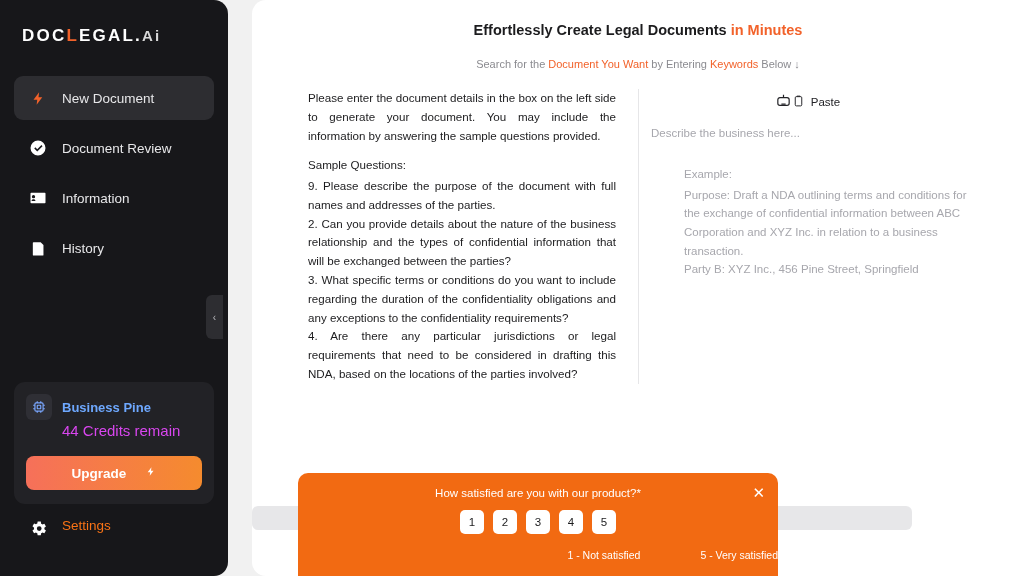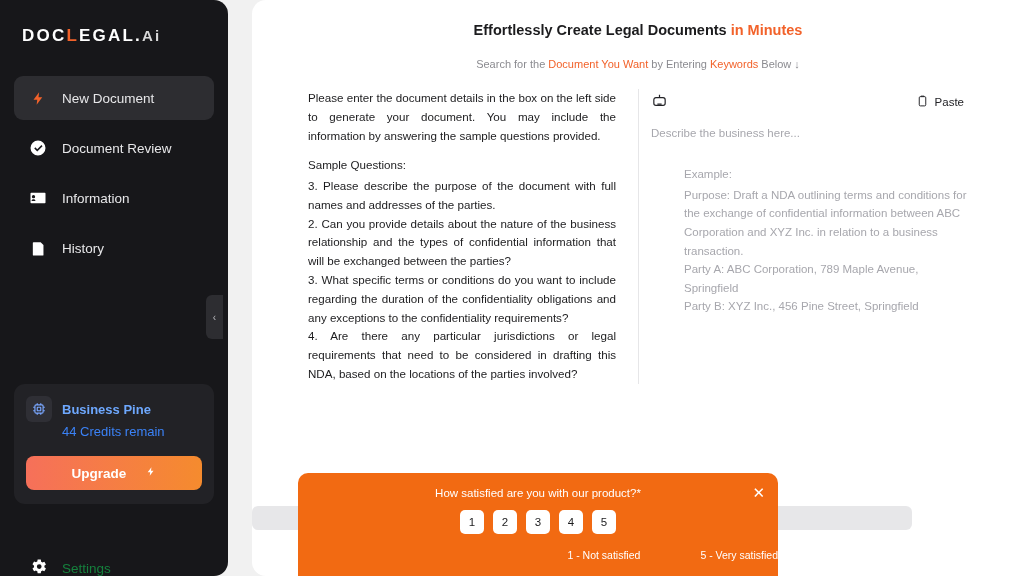--- a/index.html
+++ b/index.html
@@ -91,22 +91,22 @@
     background: #2f2f35;
     display: flex; align-items: center; justify-content: center;
     color: #7aa7ff;
   }
   .plan-name {
     color: #6ea8fe;
     font-size: 13px;
     font-weight: 600;
   }
   .plan-credits {
-    color: #3b82f6;
-    font-size: 13px;
+    color: #d946ef;
+    font-size: 15px;
     margin-top: 2px;
     margin-left: 36px;
   }
   .upgrade-btn {
     margin-top: 17px;
     height: 34px;
     border-radius: 8px;
     background: linear-gradient(90deg, #f6705a 0%, #f58b2e 100%);
     color: #ffffff;
     font-size: 13.5px;
@@ -115,24 +115,24 @@
     align-items: center;
     justify-content: center;
     gap: 20px;
     cursor: pointer;
     border: none;
     width: 100%;
   }
   .settings-row {
     height: 58px;
     display: flex;
-    align-items: flex-end;
+    align-items: flex-start;
     gap: 14px;
     padding: 0 14px;
-    color: #15803d;
+    color: #f97316;
     font-size: 13.5px;
     cursor: pointer;
   }
 
   
   .main {
     position: absolute;
     left: 252px; top: 0;
     width: 772px; height: 576px;
     background: #ffffff;
@@ -205,21 +205,21 @@
 
   .right-col {
     width: 330px;
     border-left: 1px solid #e6e6e8;
     padding-left: 12px;
     position: relative;
   }
   .right-head {
     display: flex;
     align-items: center;
-    justify-content: space-between;
+    justify-content: center;
     height: 26px;
     padding-right: 4px;
   }
   .paste-btn {
     display: flex; align-items: center; gap: 6px;
     font-size: 11.5px;
     color: #232327;
     background: transparent;
     border: none;
     cursor: pointer;
@@ -398,21 +398,21 @@
       <span>Search for the </span><span class="sub-accent">Document You Want</span><span> by Entering </span><span class="sub-accent">Keywords</span><span> Below ↓</span>
     </div>
 
 
     <div class="content">
 
       <div class="left-col">
         <p>Please enter the document details in the box on the left side to generate your document. You may include the information by answering the sample questions provided.</p>
         <p class="q-head">Sample Questions:</p>
         <ul class="qlist">
-          <li>3. Please describe the purpose of the document with full names and addresses of the parties.</li>
+          <li>9. Please describe the purpose of the document with full names and addresses of the parties.</li>
           <li>2. Can you provide details about the nature of the business relationship and the types of confidential information that will be exchanged between the parties?</li>
           <li>3. What specific terms or conditions do you want to include regarding the duration of the confidentiality obligations and any exceptions to the confidentiality requirements?</li>
           <li>4. Are there any particular jurisdictions or legal requirements that need to be considered in drafting this NDA, based on the locations of the parties involved?</li>
         </ul>
       </div>
 
       <div class="right-col">
         <div class="right-head">
           <span>
             <svg width="17" height="17" viewBox="0 0 24 24" fill="none" stroke="#232327" stroke-width="1.7">
@@ -427,21 +427,20 @@
                   <path d="M9 4V3h6v1"></path>
                 </svg>
             </span>
             <span>Paste</span>
           </button>
         </div>
         <div class="describe-ph">Describe the business here...</div>
         <div class="example-block">
           <span class="ex-label">Example:</span>
           <span>Purpose: Draft a NDA outlining terms and conditions for the exchange of confidential information between ABC Corporation and XYZ Inc. in relation to a business transaction.</span>
-          <div>Party A: ABC Corporation, 789 Maple Avenue, Springfield</div>
           <div>Party B: XYZ Inc., 456 Pine Street, Springfield</div>
         </div>
       </div>
 
     </div>
   </div>
 
   <div class="bottom-bar"></div>
 
   <div class="survey">

